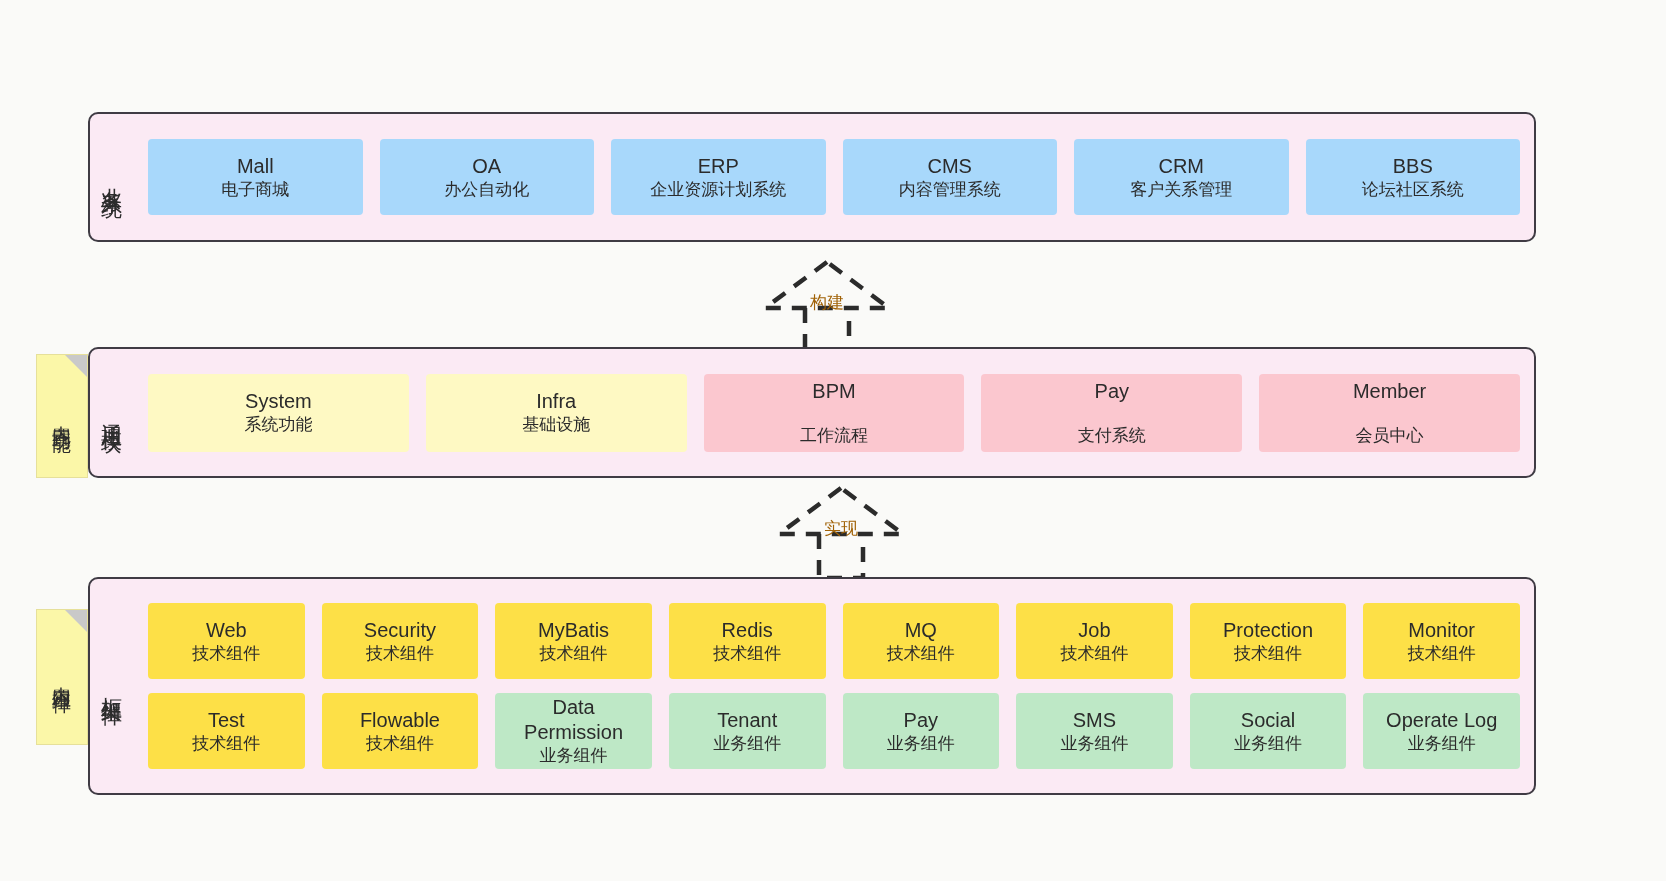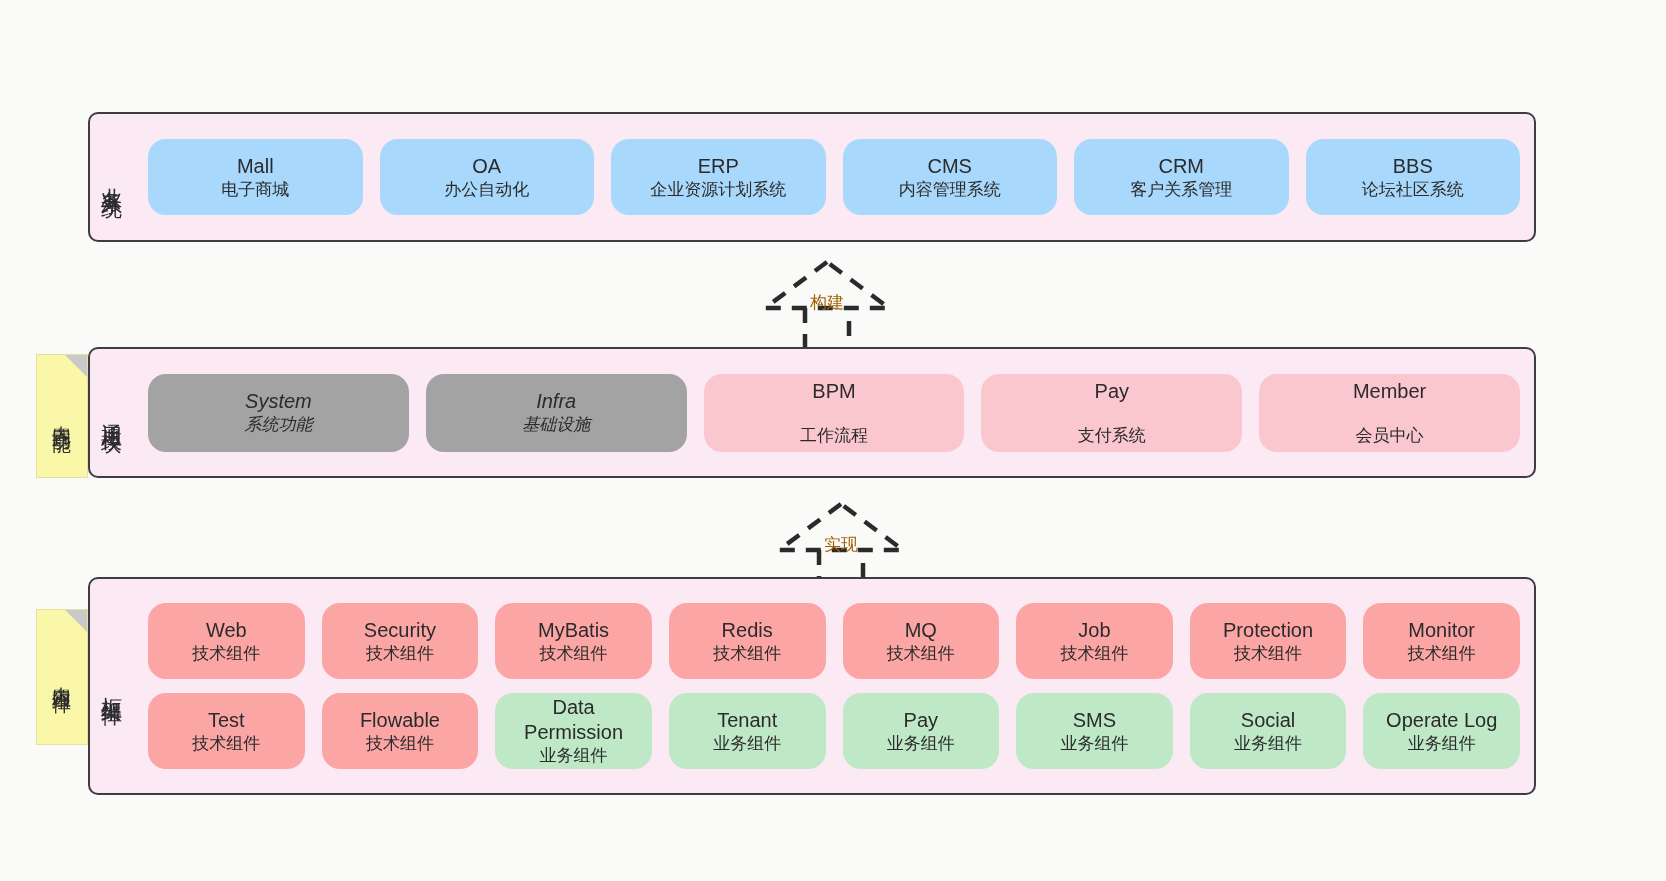--- a/index.html
+++ b/index.html
@@ -43,38 +43,38 @@
     gap: 14px;
     padding: 0 14px;
   }
   .card-row {
     display: flex;
     gap: 17px;
     justify-content: space-between;
   }
   .card {
     flex: 1 1 0;
-    border-radius: 18px;
+    border-radius: 4px;
     display: flex;
     flex-direction: column;
     align-items: center;
     justify-content: center;
     text-align: center;
     color: #2b2b2b;
     line-height: 1.25;
     padding: 4px 6px;
   }
   .card .en { font-size: 20px; }
   .card .cn { font-size: 17px; }
 
   
   .c-blue       { background: #a8d8fb; }
-  .c-red-strong { background: #a3a3a3; font-style: italic; }
+  .c-red-strong { background: #fef9c3; }
   .c-red-light  { background: #fbc7cf; gap: 21px; }
-  .c-green-strong { background: #fca5a5; justify-content: center; }
+  .c-green-strong { background: #fde047; justify-content: center; }
   .c-green-light  { background: #bee8c6; }
 
   
   #panel-business  { left: 88px;  top: 112px; width: 1448px; height: 130px; }
   #panel-common    { left: 88px;  top: 347px; width: 1448px; height: 131px; }
   #panel-framework { left: 88px;  top: 577px; width: 1448px; height: 218px; }
 
   #panel-business  .card-row { height: 76px; }
   #panel-common    .card-row { height: 78px; }
   #panel-framework .card-row { height: 76px; }
@@ -113,21 +113,21 @@
     left: 0; right: 0;
     top: 36px;
     text-align: center;
     font-size: 17px;
     color: #a16207;
     background: transparent;
     user-select: none;
     line-height: 1;
   }
   #arrow-build   { left: 747px; top: 258px; }
-  #arrow-realize { left: 761px; top: 500px; }
+  #arrow-realize { left: 761px; top: 484px; }
 </style>
 </head>
 <body>
 
 <div id="canvas">
 
   <div class="layer-panel" id="panel-business">
     <div class="layer-title">业务系统</div>
     <div class="cards-area">
       <div class="card-row">

